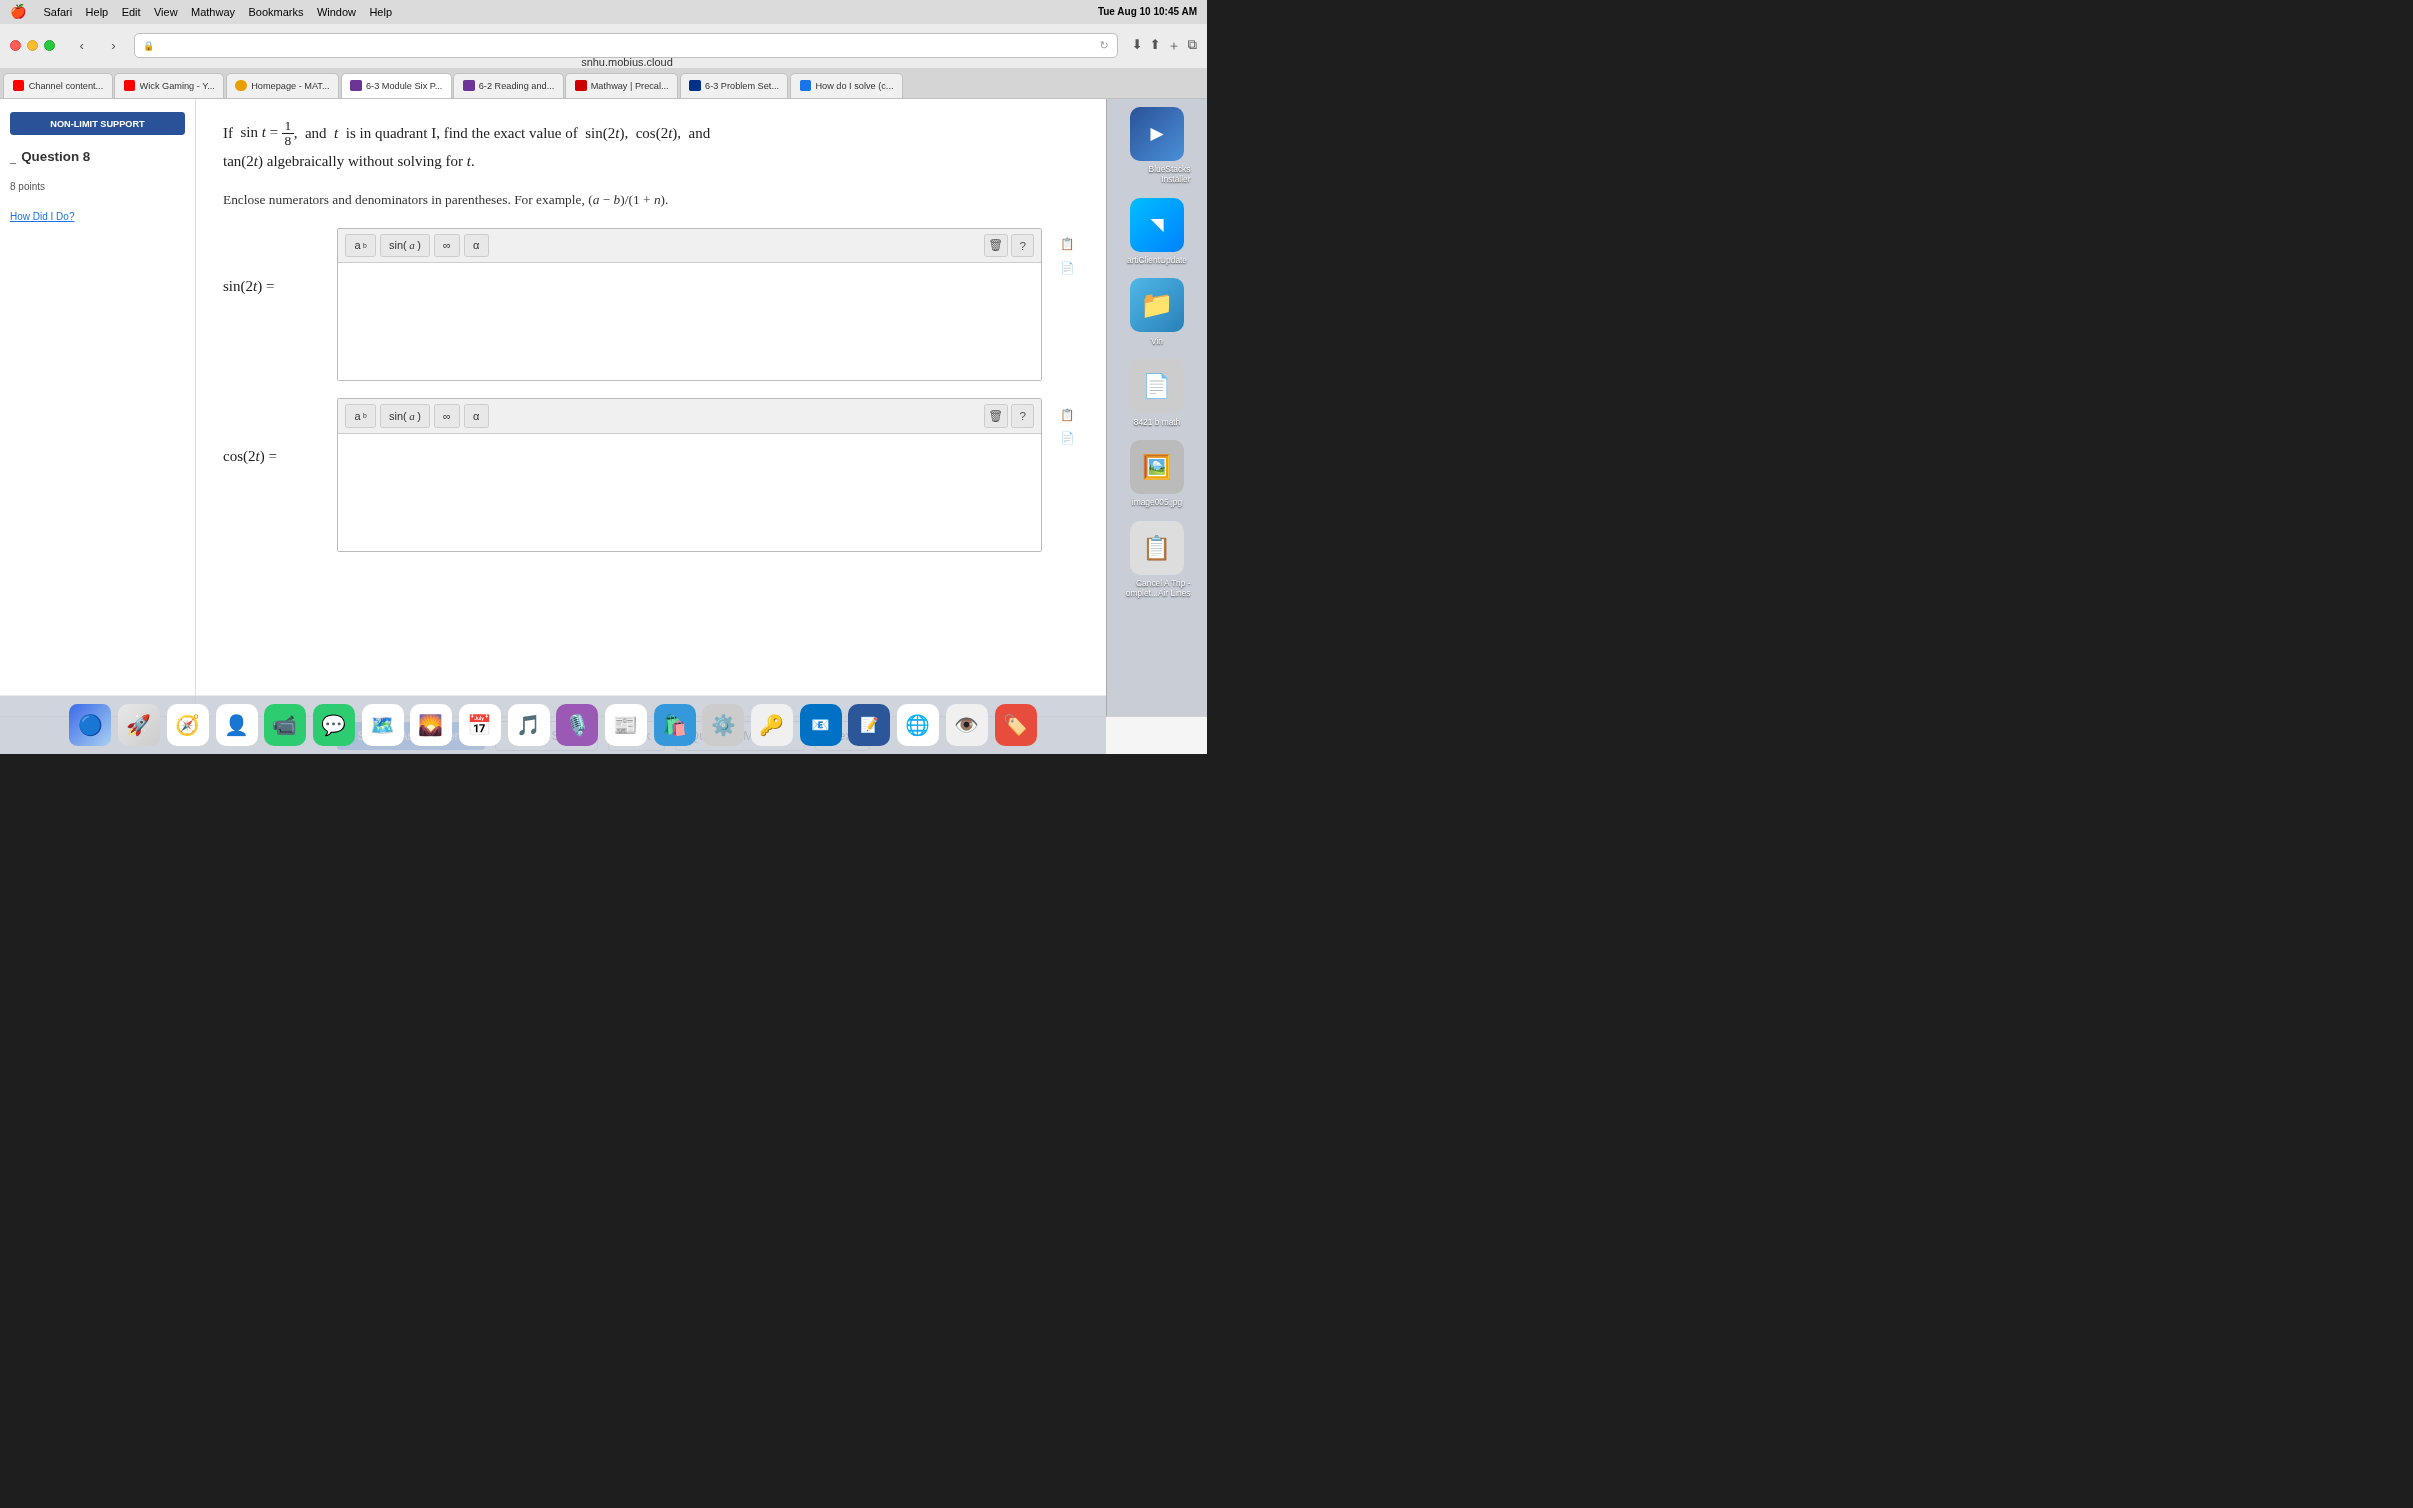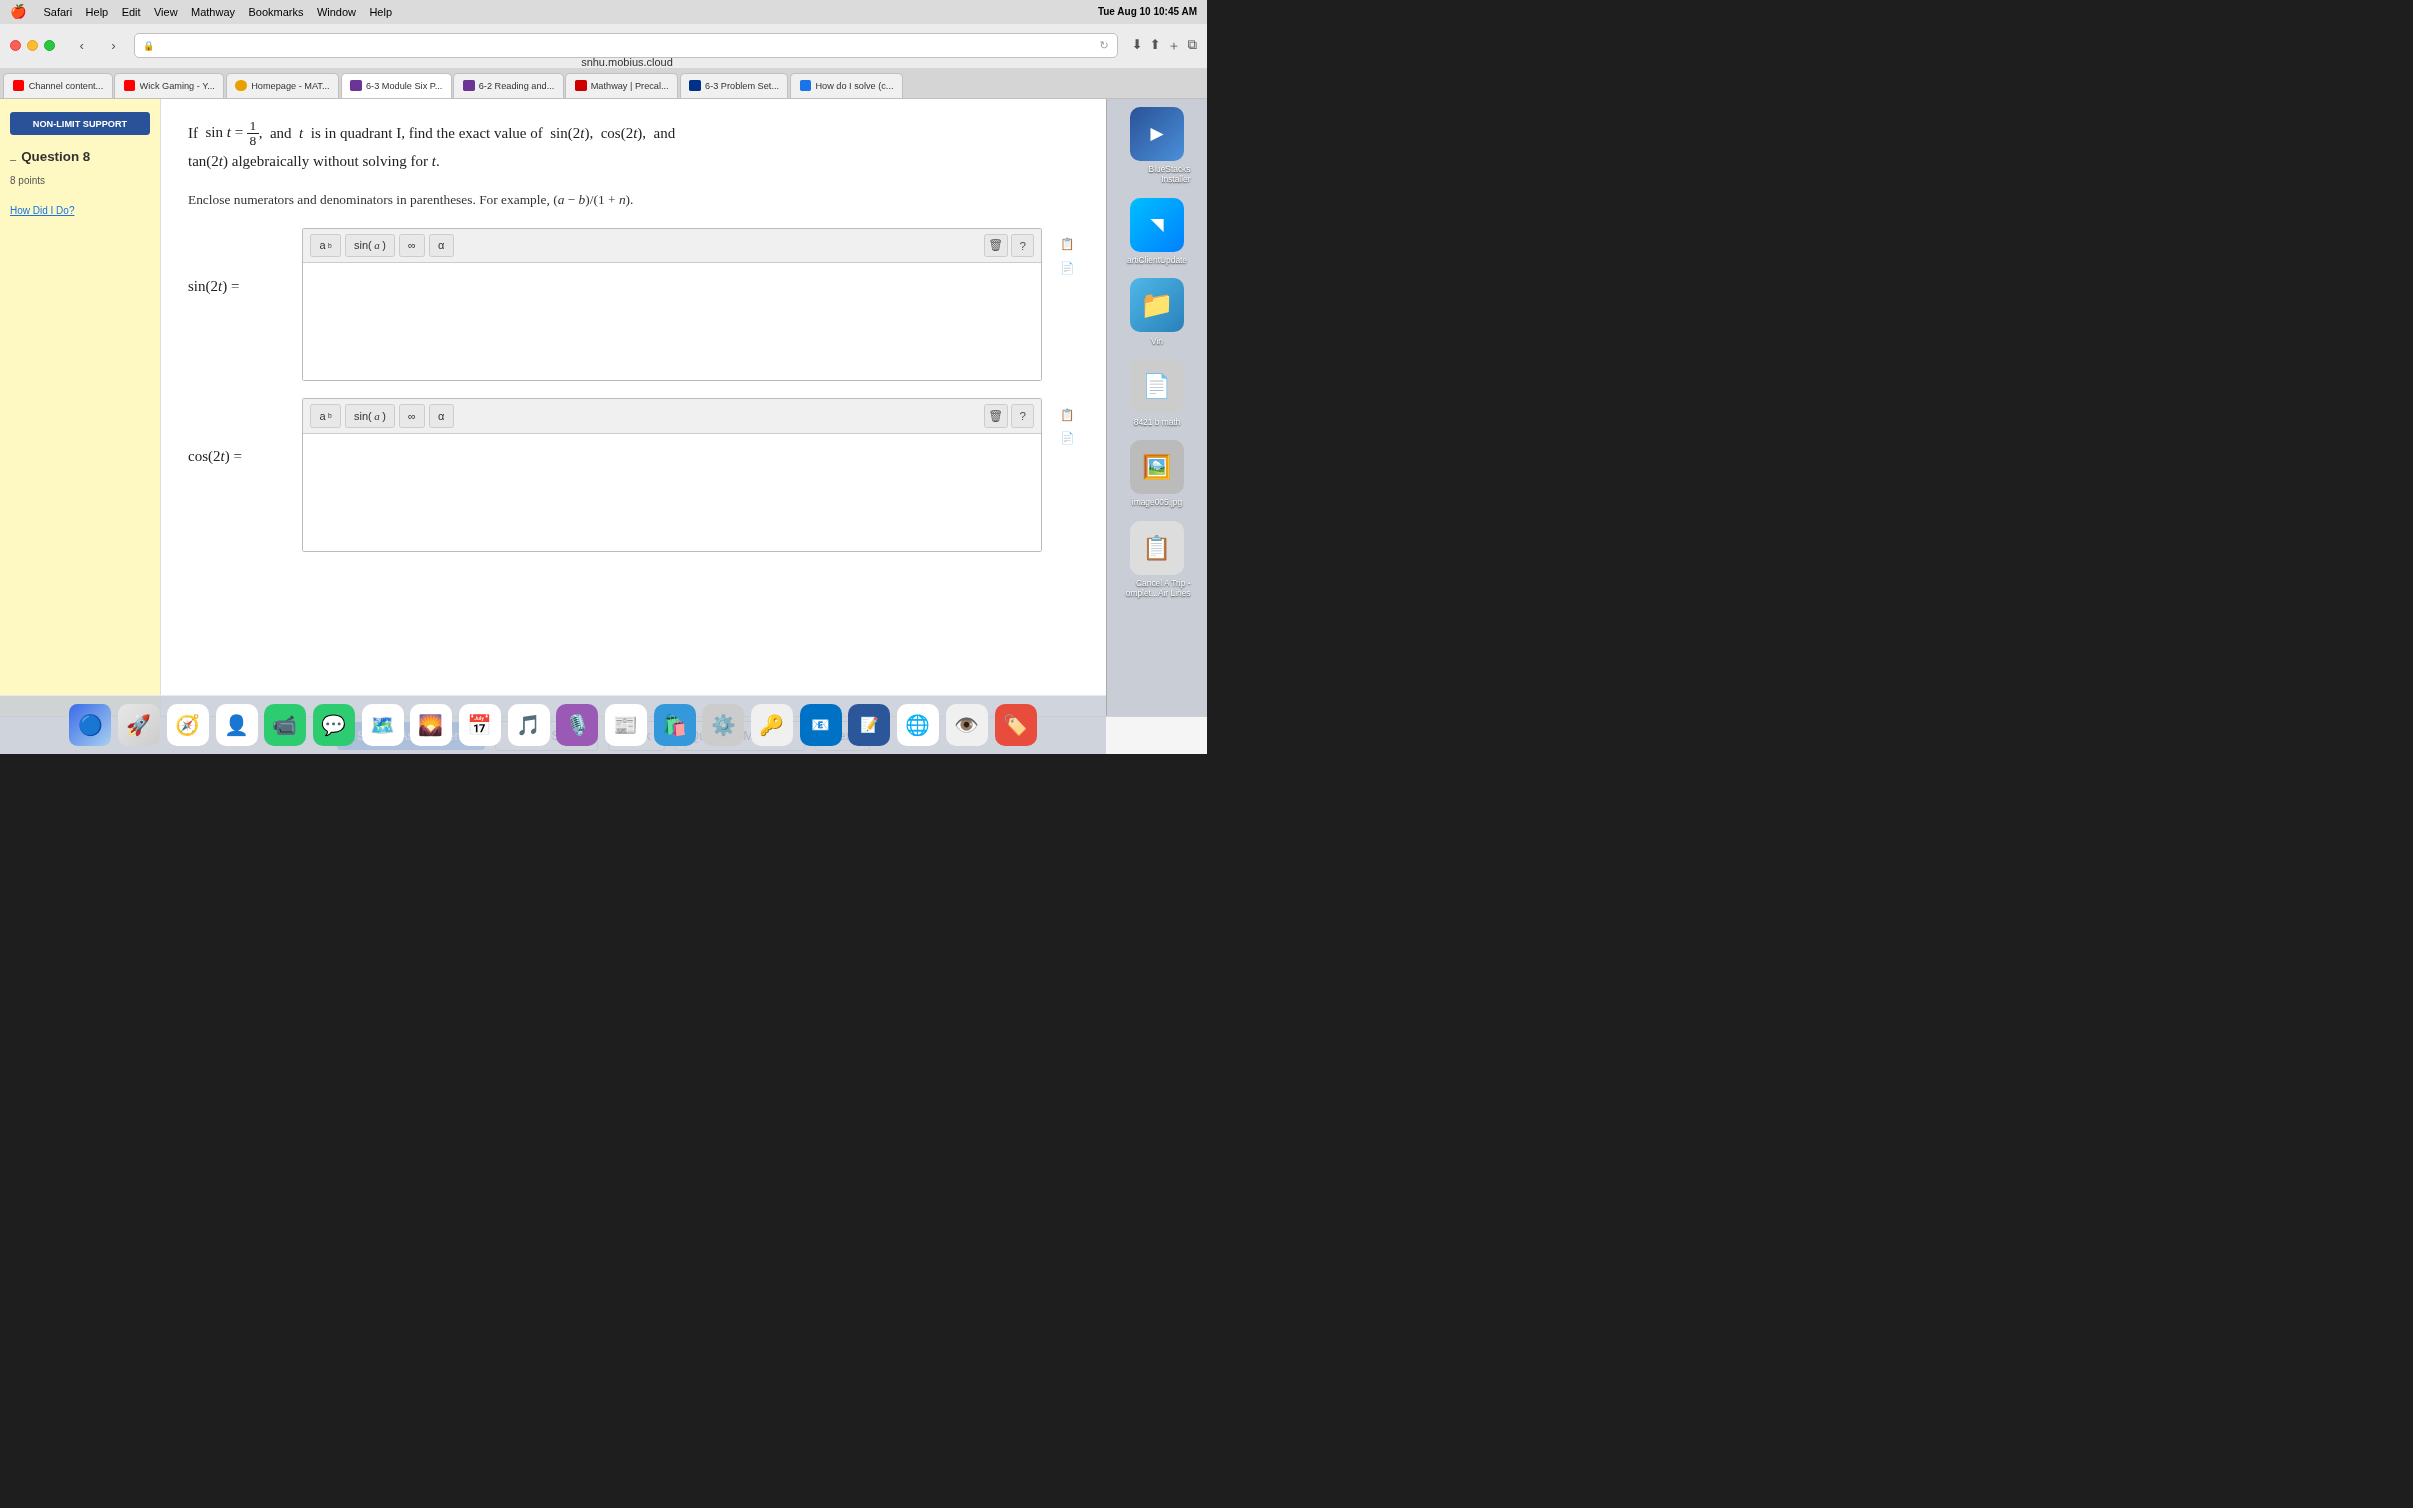--- a/index.html
+++ b/index.html
@@ -112,41 +112,41 @@
     .tab.active {
       background: #fff;
       font-weight: 500;
       z-index: 10;
     }
     .tab-favicon { width: 11.7px; height: 11.7px; border-radius: 1.7px; flex-shrink: 0; }
     .tab-label { overflow: hidden; text-overflow: ellipsis; white-space: nowrap; }
 
     
     .sidebar {
-      width: 161px;
-      background: #fef9c3;
+      width: 196px;
+      background: #ffffff;
       border-right: 0.8px solid #ddd;
       padding: 13.4px 10px;
       flex-shrink: 0;
     }
     .sidebar-header {
       background: #2a5298;
       color: #fff;
       font-size: 9.2px;
       font-weight: 600;
       padding: 6.7px 8.4px;
       border-radius: 3.4px;
       margin-bottom: 13.4px;
       text-align: center;
     }
     .question-label {
       font-size: 13.4px;
       font-weight: 600;
       color: #333;
-      margin-bottom: 5px;
+      margin-bottom: 11px;
     }
     .points-label { font-size: 10px; color: #555; margin-bottom: 19px; }
     .how-did-i-do { font-size: 10px; color: #1a73e8; cursor: pointer; text-decoration: underline; }
 
     
     .main-content {
       flex: 1;
       padding: 20px 27px;
       overflow-y: auto;
       background: #fff;

